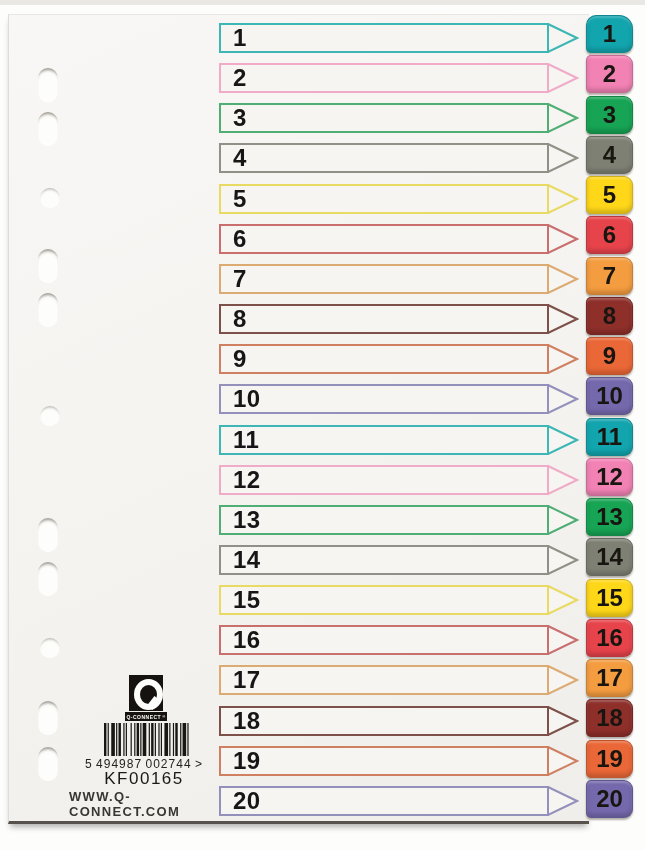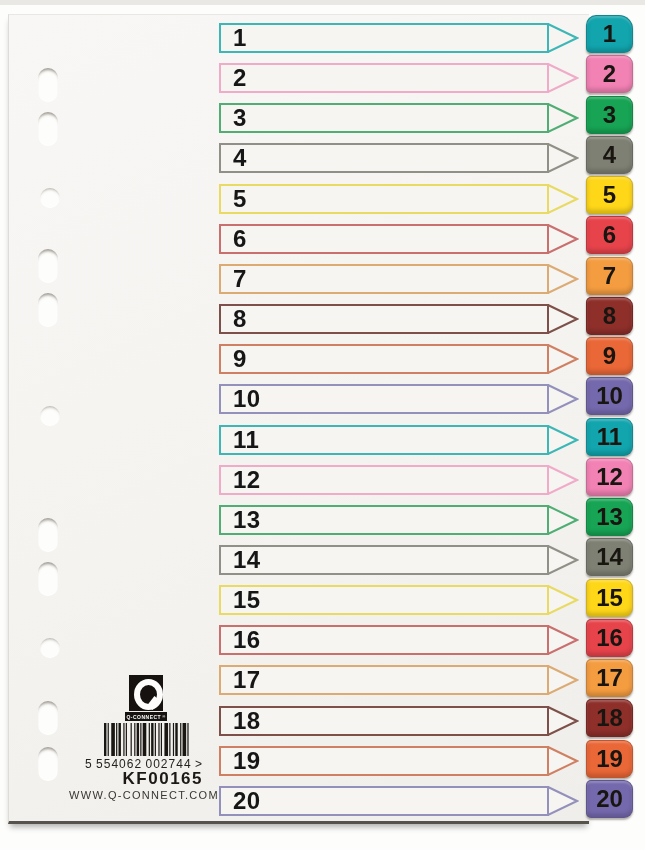--- a/index.html
+++ b/index.html
@@ -61,26 +61,26 @@
     font-size:5px;letter-spacing:0.5px;font-weight:700;white-space:nowrap;
   }
   .logo-strip sup{font-size:4px;margin-left:1px;}
   .barcode-bars{position:absolute;left:95px;top:708px;}
   .bc-digits{
     position:absolute;left:76px;top:742px;width:118px;display:flex;
     justify-content:space-between;align-items:flex-end;
     font-size:12px;color:#26231f;letter-spacing:1px;
   }
   .prod-code{
-    position:absolute;left:76px;top:754px;width:118px;text-align:right;
-    font-size:17px;font-weight:700;letter-spacing:1.5px;color:#1c1915;
+    position:absolute;left:76px;top:754px;width:118px;text-align:center;
+    font-size:17px;font-weight:400;letter-spacing:1.5px;color:#1c1915;
   }
   .site{
-    position:absolute;left:60px;top:774px;width:150px;text-align:center;
-    font-size:11px;font-weight:400;letter-spacing:1.3px;color:#3a3631;
+    position:absolute;left:60px;top:774px;width:150px;text-align:left;
+    font-size:13px;font-weight:700;letter-spacing:1.3px;color:#3a3631;
   }
 </style>
 </head>
 <body>
 
 <div class="stage">
   <div class="top-band"></div>
 
   <div class="sheet">
     <div id="holes">
@@ -289,21 +289,21 @@
         <rect x="60.42" y="0" width="3.63" height="33" fill="#1a1713"></rect>
         <rect x="65.25" y="0" width="1.21" height="33" fill="#1a1713"></rect>
         <rect x="68.88" y="0" width="1.21" height="33" fill="#1a1713"></rect>
         <rect x="71.29" y="0" width="2.42" height="33" fill="#1a1713"></rect>
         <rect x="76.13" y="0" width="1.21" height="33" fill="#1a1713"></rect>
         <rect x="78.54" y="0" width="3.63" height="33" fill="#1a1713"></rect>
         <rect x="83.38" y="0" width="1.21" height="33" fill="#1a1713"></rect>
       </svg>
     <div class="bc-digits">
       <span>5</span>
-      <span>554062</span>
+      <span>494987</span>
       <span>002744</span>
       <span>&gt;</span>
     </div>
     <div class="prod-code">KF00165</div>
     <div class="site">WWW.Q-CONNECT.COM</div>
   </div>
 
   <div id="tabs">
       <div class="tab first" style="top: 15px; background: rgb(18, 165, 174);">
         <span class="tab-num">1</span>

